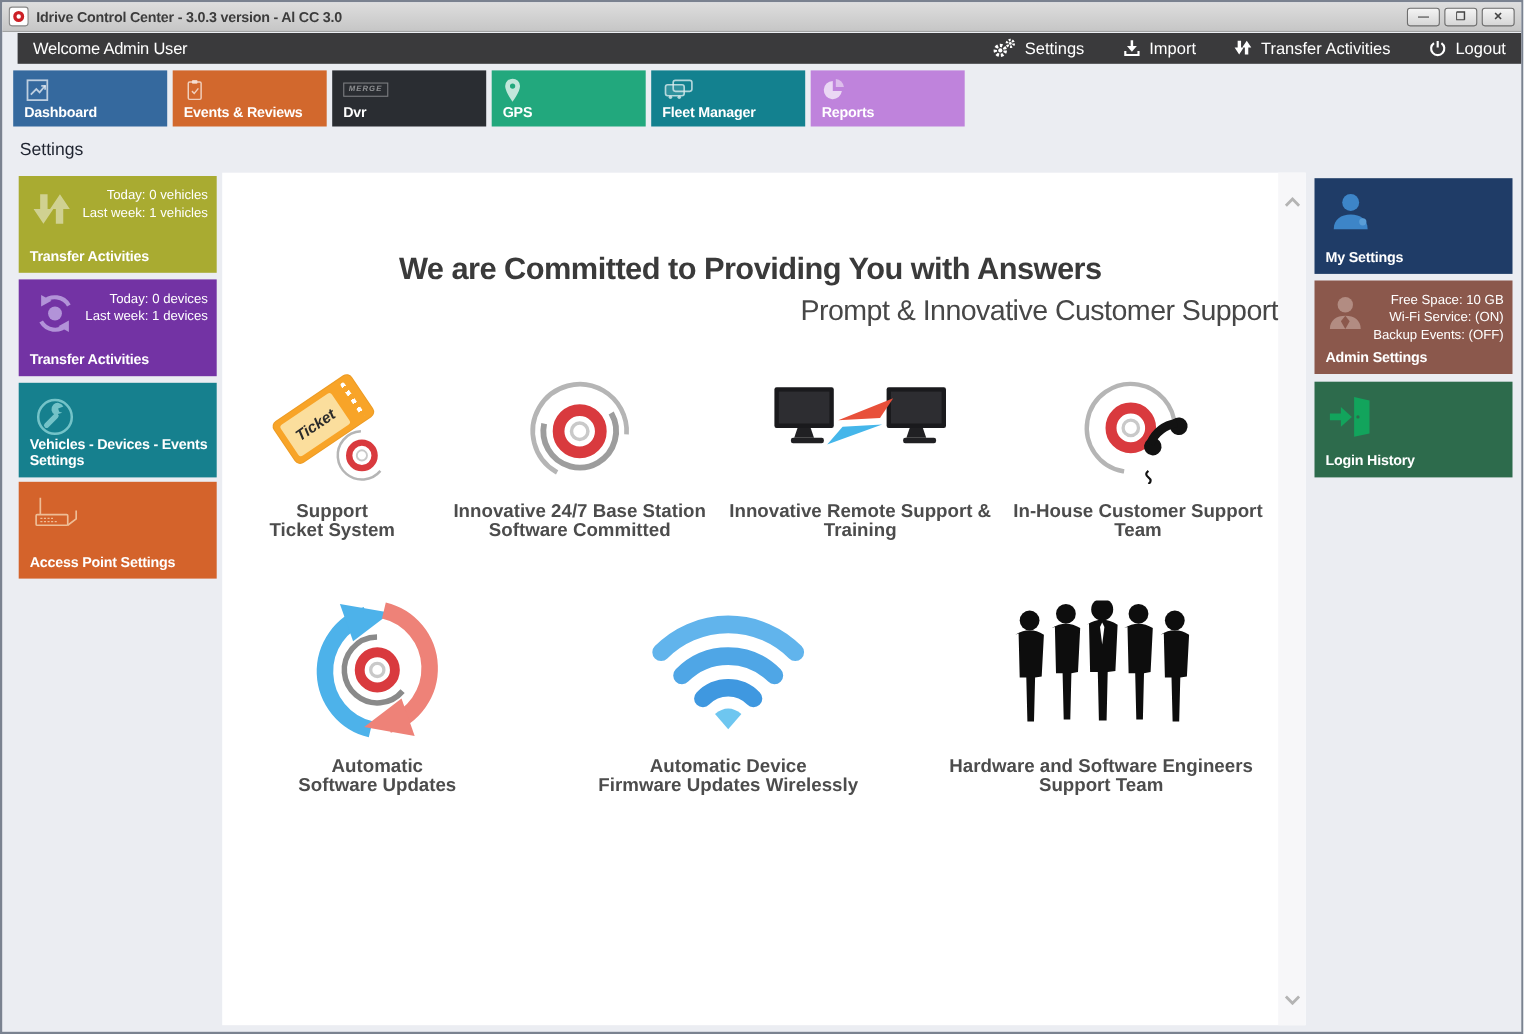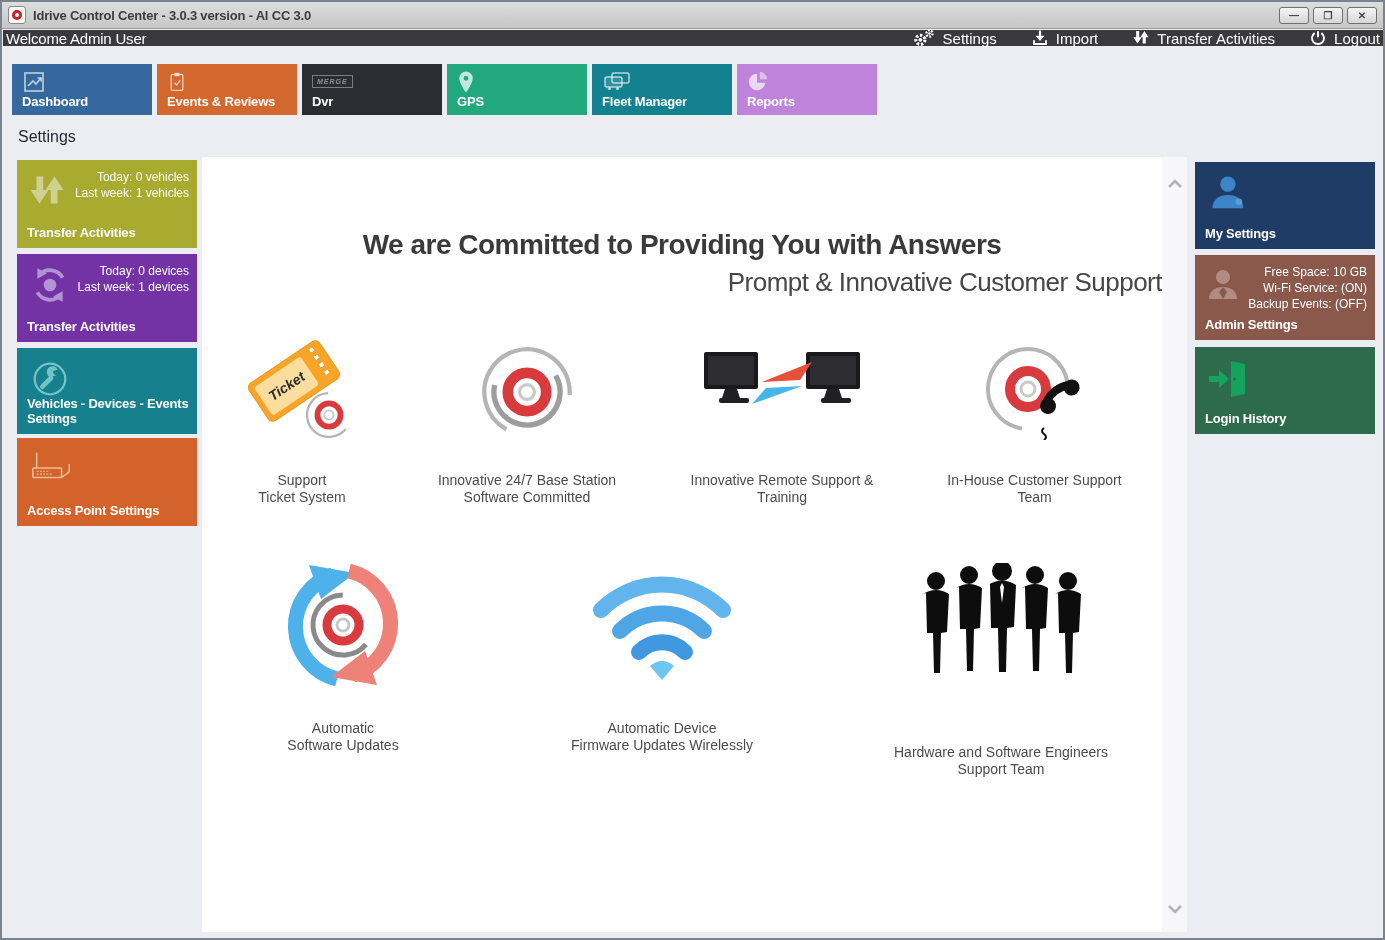--- a/index.html
+++ b/index.html
@@ -14,22 +14,22 @@
   .app-icon { width:18px; height:18px; background:#fff; border:1px solid #888; border-radius:3px;
               display:flex; align-items:center; justify-content:center; margin-right:7px; }
   .app-icon .ring { width:10px; height:10px; border:3px solid #cc2026; border-radius:50%; }
   .title-text { font-size:13px; font-weight:bold; color:#3c3c3c; letter-spacing:-0.2px; flex:1; }
   .win-btns { display:flex; gap:4px; }
   .win-btn { width:30px; height:17px; border:1px solid #6f6f6f; border-radius:3px;
              background:linear-gradient(#f4f4f4,#d6d6d6); font-size:10px; font-weight:bold;
              color:#444; display:flex; align-items:center; justify-content:center; cursor:default; }
 
   
-  .header { position:absolute; left:1px; top:28px; right:0; height:16px; background:#3a3a3c;
-            display:flex; align-items:center; padding:0 3px; color:#fff; }
+  .header { position:absolute; left:14px; top:28px; right:0; height:28px; background:#3a3a3c;
+            display:flex; align-items:center; padding:0 14px; color:#fff; }
   .welcome { font-size:15px; letter-spacing:-0.2px; }
   .header-actions { margin-left:auto; display:flex; align-items:center; gap:34px; }
   .h-action { display:flex; align-items:center; gap:7px; font-size:15px; color:#fff; cursor:pointer; }
   .h-action svg { display:block; }
 
   
   .nav-tiles { position:absolute; left:10px; top:62px; display:flex; gap:5px; }
   .nav-tile { width:140px; height:51px; position:relative; cursor:pointer; }
   .nav-tile .t-icon { position:absolute; left:10px; top:6px; opacity:.85; }
   .nav-tile .t-label { position:absolute; left:10px; bottom:6px; color:#fff; font-weight:bold;
@@ -53,24 +53,24 @@
   .content { position:absolute; left:0; top:0; right:25px; bottom:0; text-align:center; }
   .h1 { margin-top:72px; font-size:28px; font-weight:bold; color:#3a3a3a; letter-spacing:-0.5px; }
   .h2 { margin-top:6px; font-size:26px; font-weight:normal; color:#474747; letter-spacing:-0.5px;text-align:right; }
   .feat-row { display:flex; justify-content:center; align-items:flex-start; }
   .row1 { margin-top:46px; }
   .row2 { margin-top:56px; gap:44px; }
   .feature { display:flex; flex-direction:column; align-items:center; }
   .row1 .feature:nth-child(1){ width:195px; } .row1 .feature:nth-child(2){ width:255px; }
   .row1 .feature:nth-child(3){ width:255px; } .row1 .feature:nth-child(4){ width:250px; }
   .row2 .feature:nth-child(1){ width:250px; } .row2 .feature:nth-child(2){ width:300px; }
-  .row2 .feature:nth-child(3){ width:290px;gap:24px; }
+  .row2 .feature:nth-child(3){ width:290px; }
   .icon-box { height:100px; display:flex; align-items:center; justify-content:center; }
   .row2 .icon-box { height:130px; }
-  .caption { margin-top:28px; font-size:14px; font-weight:normal; color:#4c4c4c; line-height:17px; }
+  .caption { margin-top:12px; font-size:17px; font-weight:bold; color:#4c4c4c; line-height:17px; }
 
   
   .ticket-wrap { position:relative; width:110px; height:105px; }
   .ticket { position:absolute; left:4px; top:16px; width:86px; height:46px; background:#f8a428;
             border-radius:6px; transform:rotate(-34deg); box-shadow:0 0 0 1px rgba(0,0,0,.05) inset;
             display:flex; align-items:center; }
   .ticket-inner { margin-left:6px; width:56px; height:34px; background:#fbde9d; border-radius:3px;
                   display:flex; align-items:center; justify-content:center; }
   .ticket-inner span { font-size:14px; font-weight:bold; color:#2b2b2b; font-style:italic; }
   .ticket-perf { position:absolute; right:9px; top:5px; bottom:5px; width:4px;

